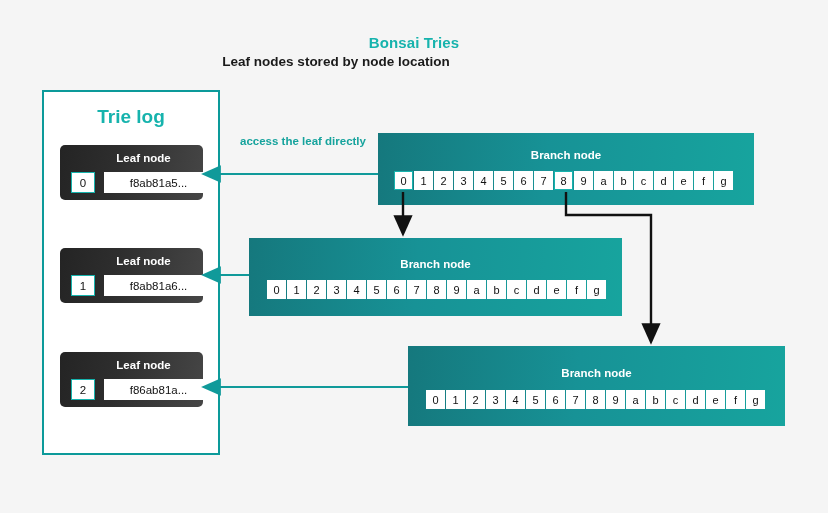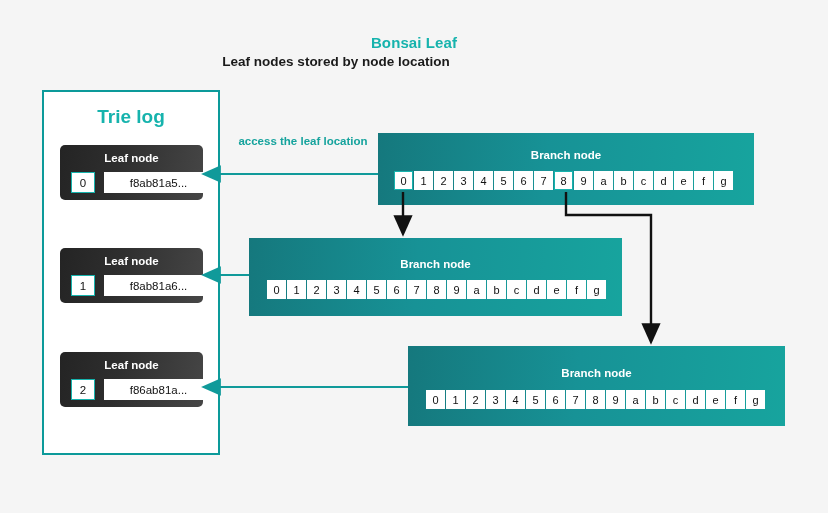--- a/index.html
+++ b/index.html
@@ -42,21 +42,21 @@
   
   .leaf-card{
     position:absolute;left:60px;width:143px;height:55px;
     background:linear-gradient(100deg,#242424 0%,#2e2e2e 40%,#464646 100%);
     border-radius:5px;
     box-sizing:border-box;
   }
   .leaf-title{
     position:absolute;left:0;top:7px;width:143px;
     text-align:center;
-    font-size:11.5px;font-weight:bold;color:#ffffff;
+    font-size:11.5px;font-weight:bold;color:#ffffff;padding-left:12px;
   }
   .leaf-index{
     position:absolute;left:11px;top:27px;width:24px;height:21px;
     background:#ffffff;
     border:1.6px solid #16b3ad;
     box-sizing:border-box;
     font-size:11.5px;color:#111;
     display:flex;align-items:center;justify-content:center;
   }
   .leaf-hash{
@@ -107,21 +107,21 @@
   #branch-3 .branch-title{top:21px;}
 
   
   #connectors{position:absolute;left:0;top:0;width:828px;height:513px;pointer-events:none;}
 </style>
 </head>
 <body>
 
 <div class="stage">
 
-  <div id="title">Bonsai Leaf</div>
+  <div id="title">Bonsai Tries</div>
   <div id="subtitle">Leaf nodes stored by node location</div>
 
   <div id="trielog-panel"></div>
   <div id="trielog-title">Trie log</div>
 
   <div class="leaf-card" id="leaf-0">
     <div class="leaf-title">Leaf node</div>
     <div class="leaf-index">0</div>
     <div class="leaf-hash">f8ab81a5...</div>
   </div>
@@ -201,21 +201,21 @@
         <div class="cell">b</div>
         <div class="cell">c</div>
         <div class="cell">d</div>
         <div class="cell">e</div>
         <div class="cell">f</div>
         <div class="cell">g</div>
       </div>
   </div>
 
   <div style="position:absolute;left:228px;top:134px;width:150px;text-align:center;font-size:11.5px;font-weight:bold;color:#16a39d;line-height:14px;">
-    <div>access the leaf location</div>
+    <div>access the leaf directly</div>
   </div>
 
   <svg id="connectors" viewBox="0 0 828 513">
     <defs>
       <marker id="arrow-black" markerWidth="9" markerHeight="9" refX="4.5" refY="4" orient="auto">
         <path d="M0,0 L9,4 L0,8 z" fill="#111111"></path>
       </marker>
       <marker id="arrow-teal" markerWidth="9" markerHeight="9" refX="4.5" refY="4" orient="auto">
         <path d="M0,0 L9,4 L0,8 z" fill="#109a9a"></path>
       </marker>

